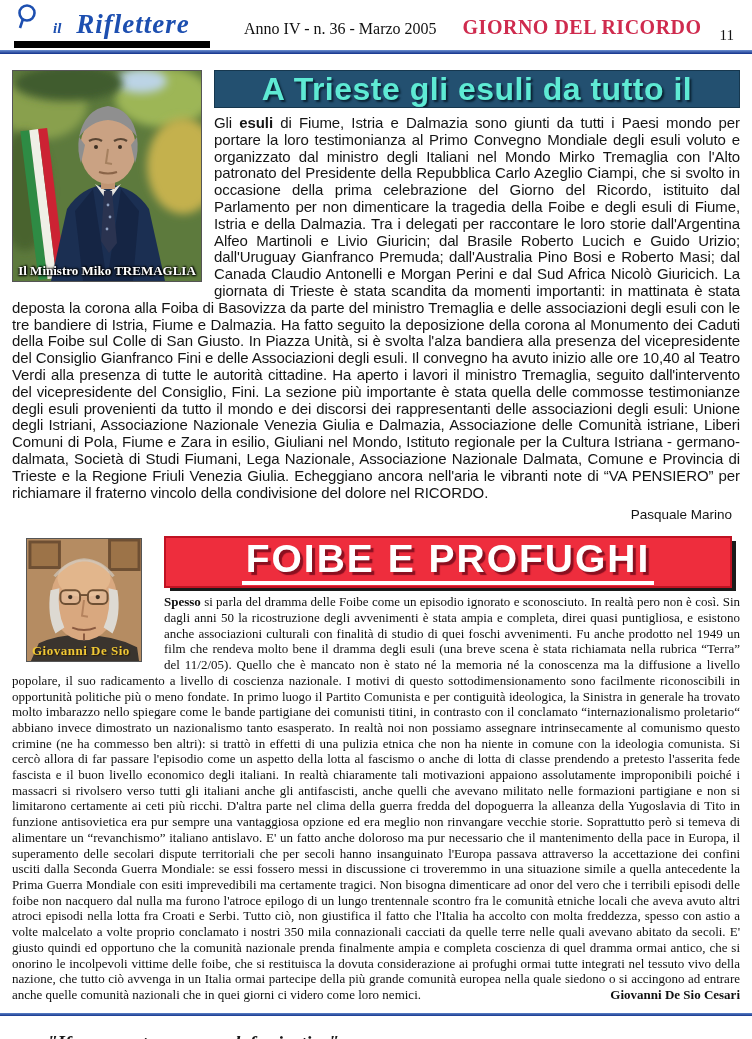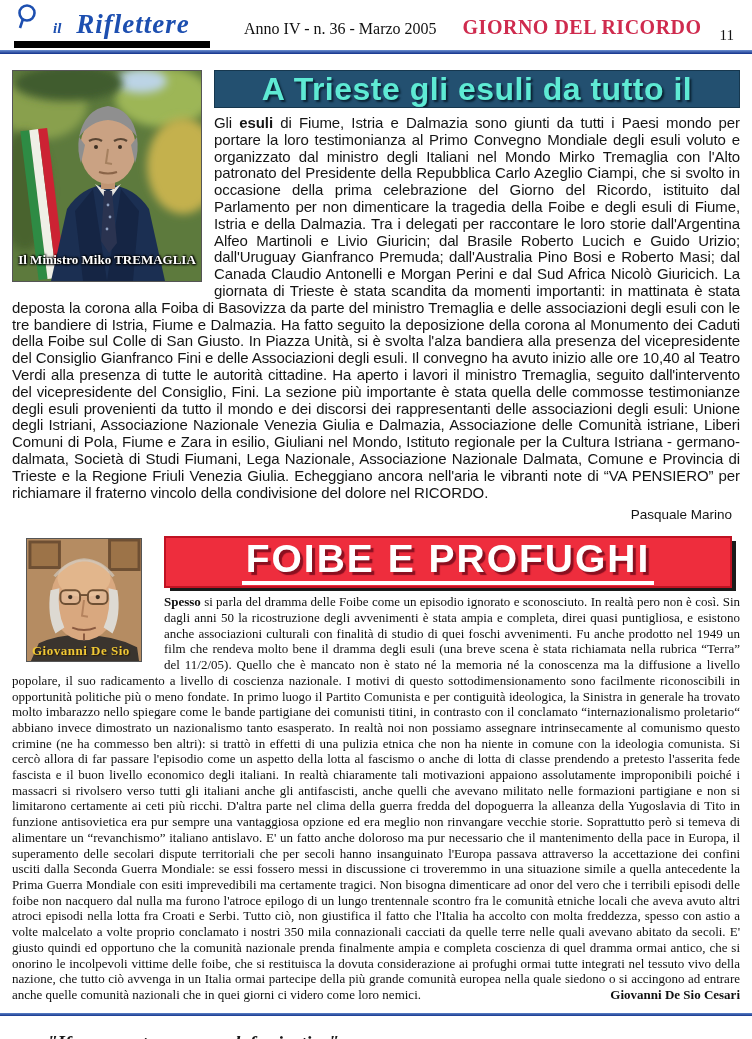--- a/index.html
+++ b/index.html
@@ -17,21 +17,21 @@
   .logo-name { font:bold italic 27px "Liberation Serif", serif; color:#1d4fb0; letter-spacing:1px; line-height:27px; }
   .issue { font:16px "Liberation Serif", serif; color:#111; margin:0 0 10px 34px; }
   .section { font:bold 20px "Liberation Serif", serif; color:#cf2b4e; margin:0 0 9px 26px; letter-spacing:0.5px; }
   .pagenum { font:15px "Liberation Serif", serif; margin:0 4px 4px auto; }
   .header-rule { height:4px; background:linear-gradient(to bottom,#6b8fd0,#12308a); margin-top:2px; }
 
   
   .article1 { padding:16px 12px 0 12px; }
   .photo1 { float:left; width:190px; height:212px; margin:0 12px 4px 0; position:relative; border:1px solid #555; background:#5d7a3d; }
   .photo1 svg, .photo2 svg { display:block; width:100%; height:100%; }
-  .caption1 { position:absolute; left:2px; right:2px; bottom:13px; text-align:center;
+  .caption1 { position:absolute; left:2px; right:2px; bottom:2px; text-align:center;
     font:bold 13px "Liberation Serif", serif; color:#fff;
     text-shadow:1px 1px 2px #000, -1px 1px 2px #000, 1px -1px 2px #000; }
   .banner1 { overflow:hidden; height:38px; background:#235070; border:1px solid #16374e;
     text-align:center; }
   .banner1 span { font-weight:bold; font-size:32px; line-height:37px; color:#5eead4;
     text-shadow:2px 2px 2px #0a2233; letter-spacing:0.5px;text-align:center; }
   .body1 { text-align:justify; font-size:15px; line-height:16.8px; margin-top:7px; letter-spacing:-0.1px; }
   .sig1 { text-align:right; font-size:13.5px; margin:6px 8px 0 0; }
 
   

